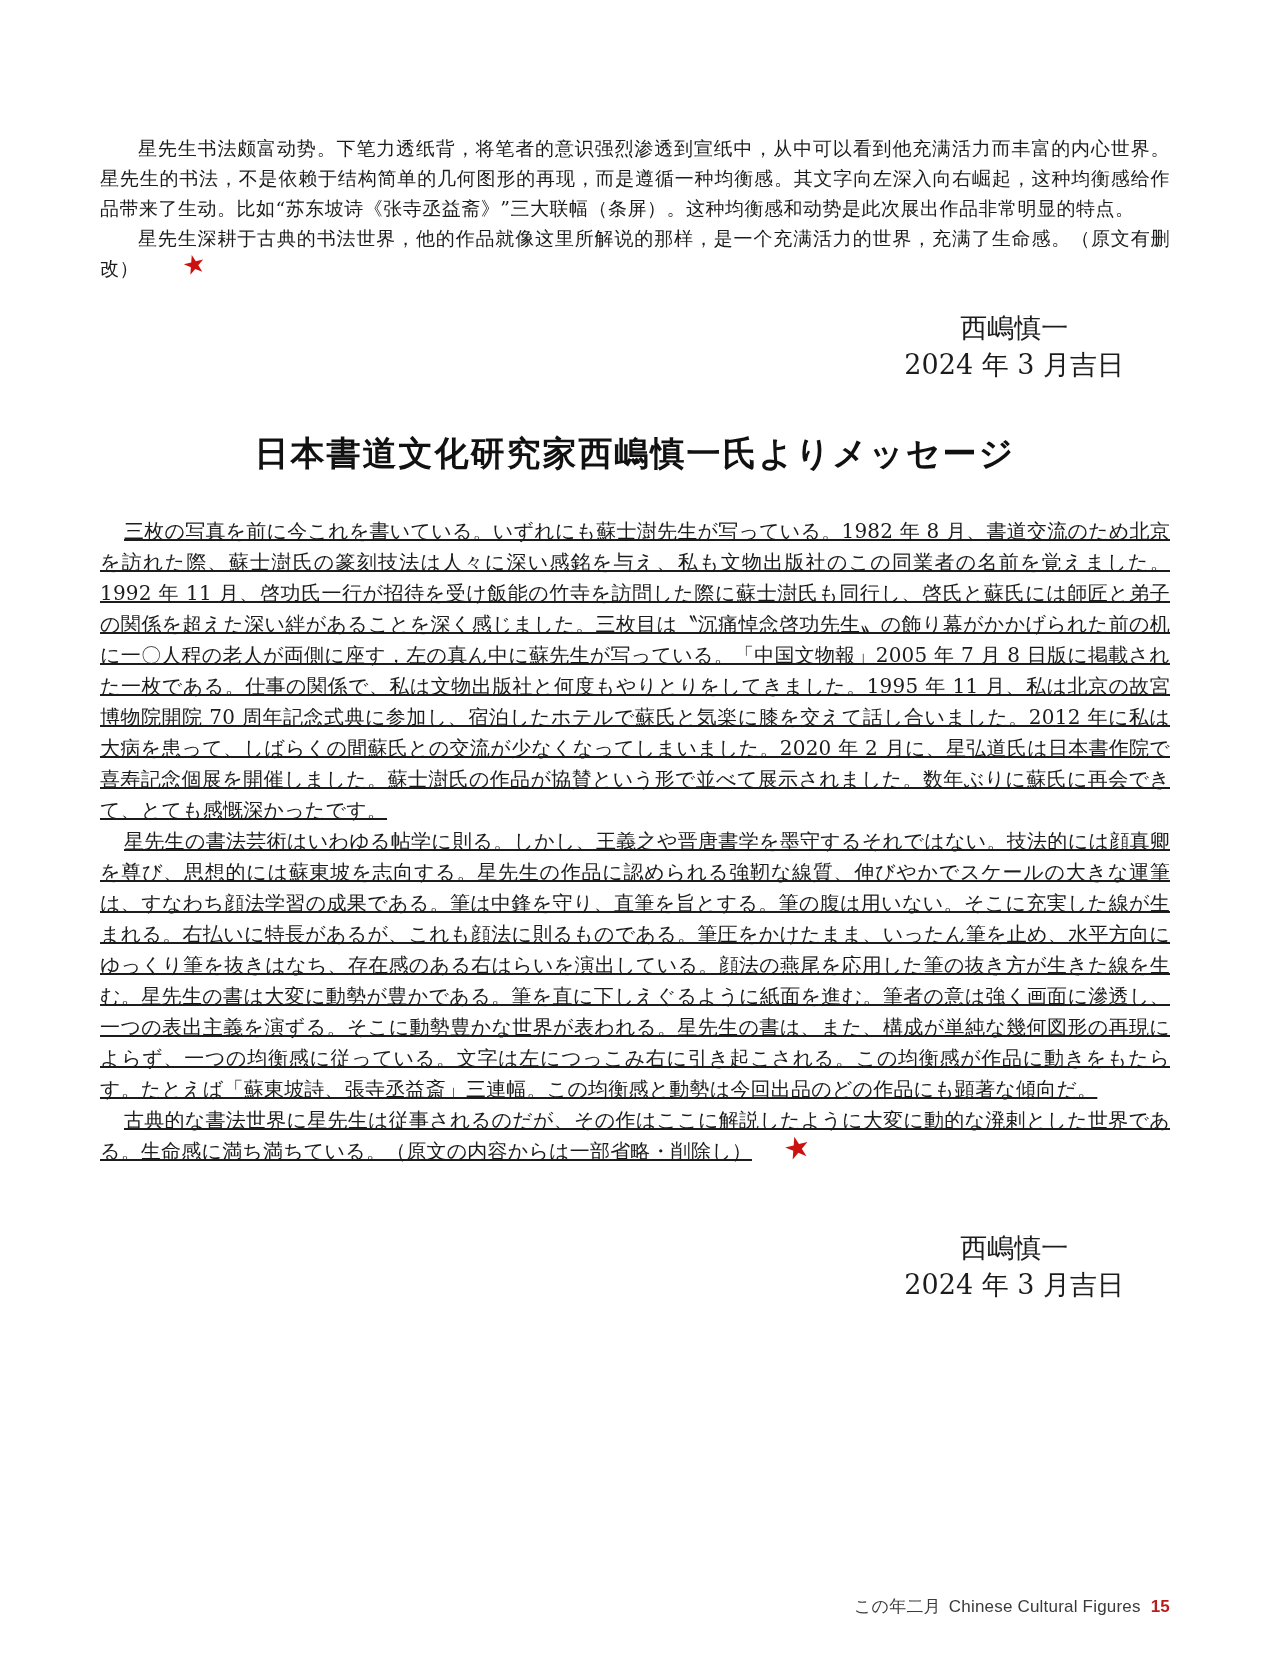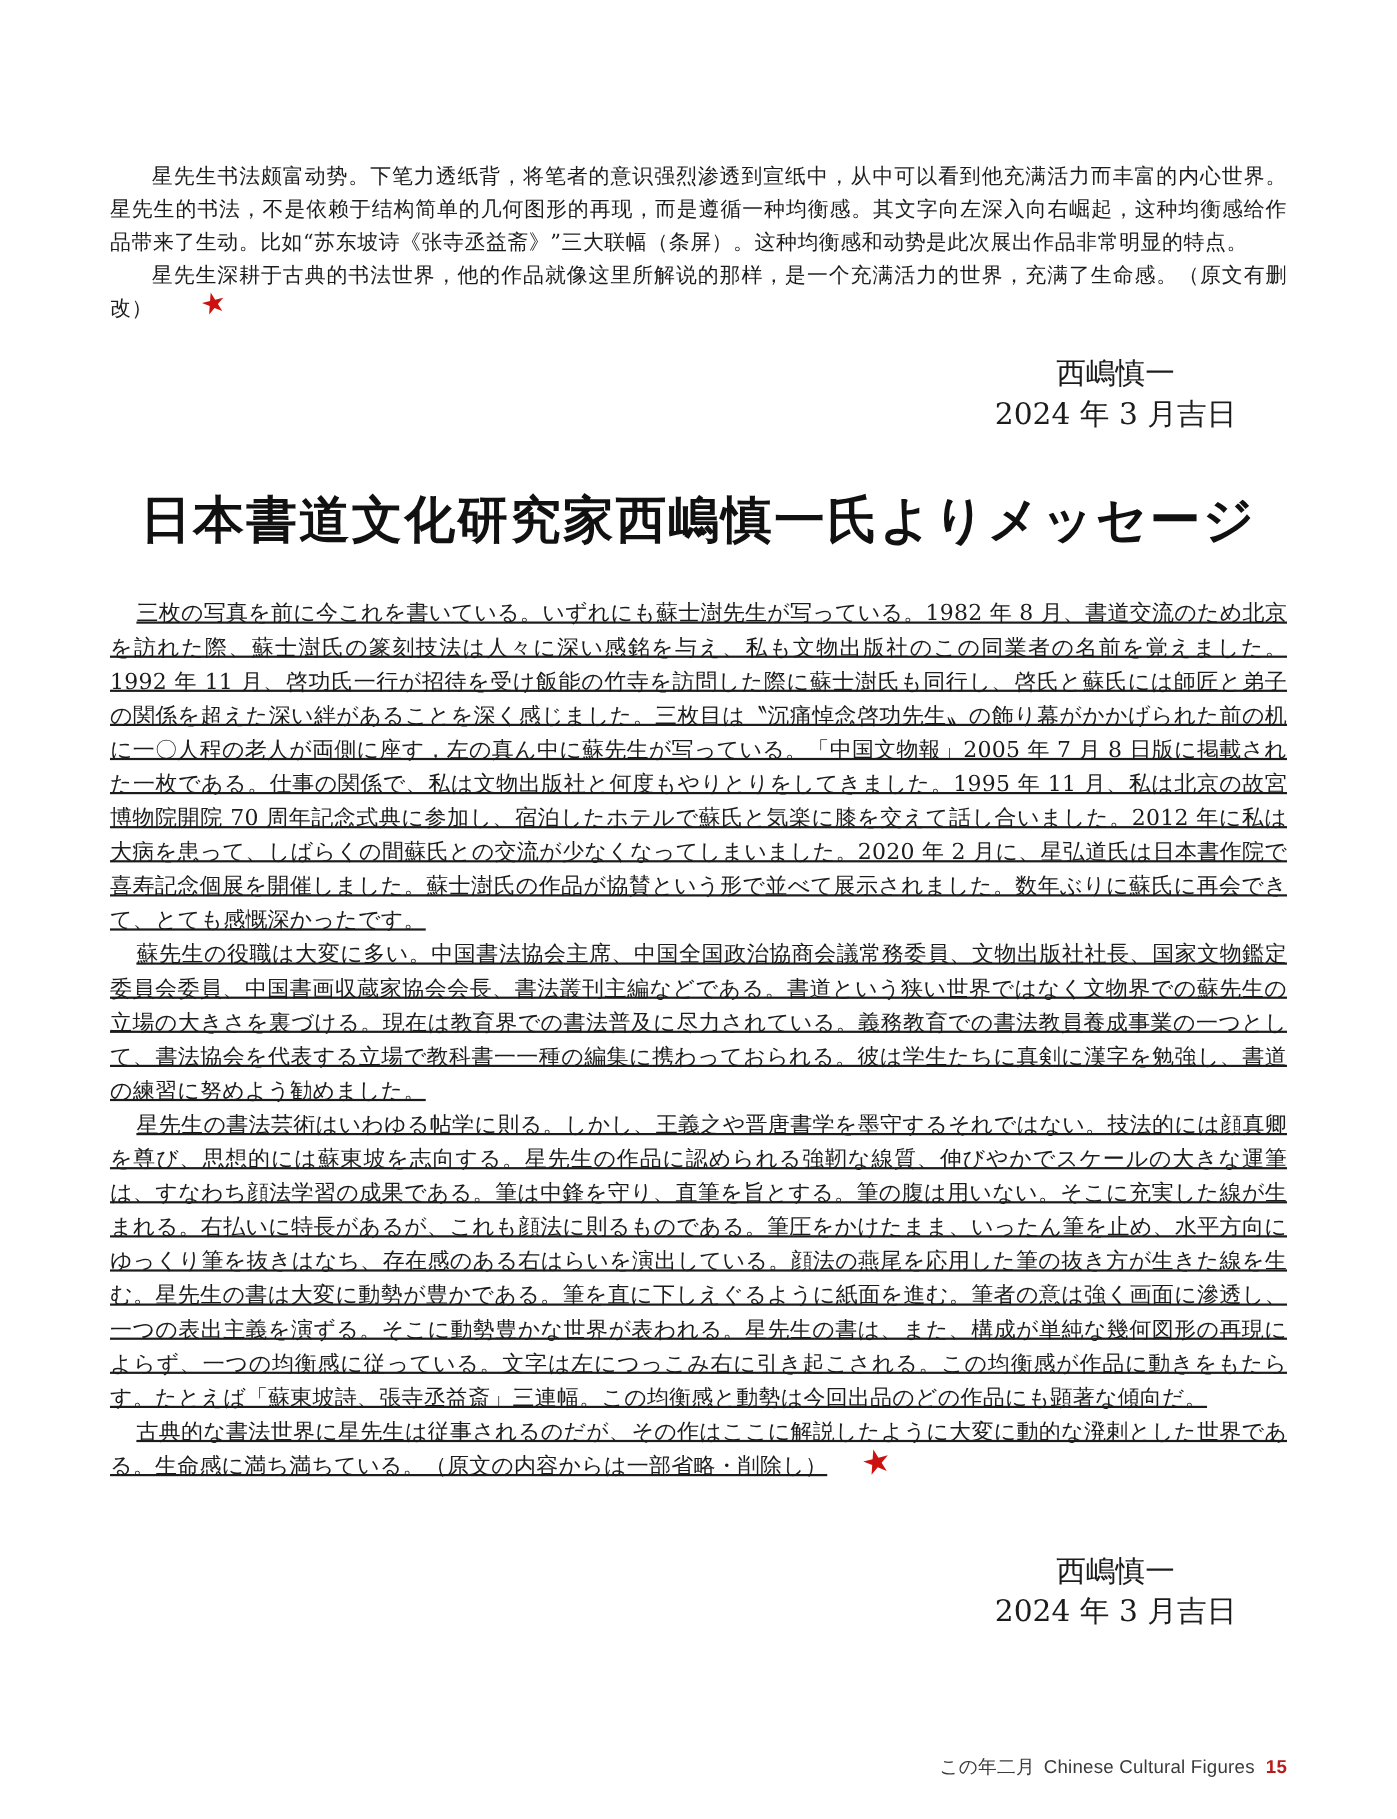--- a/index.html
+++ b/index.html
@@ -6,21 +6,21 @@
   .page {
     position: relative;
     width: 1270px;
     height: 1654px;
     margin: 0 auto;
     background: #ffffff;
     font-family: "DejaVu Serif", serif;
     color: #1c1c1c;
     overflow: hidden;
   }
-  .content { padding: 12px 100px; }
+  .content { padding: 0 100px; }
 
   
   .intro { padding-top: 133px; }
   .cn {
     margin: 0;
     font-size: 19px;
     line-height: 30px;
     text-align: justify;
     text-indent: 2em;
     letter-spacing: 0.5px;
@@ -48,21 +48,21 @@
     font-size: 27px;
     line-height: 37px;
   }
   .sig-top { margin-top: 26px; }
   .sig-bottom { margin-top: 62px; }
 
   
   .title {
     margin: 50px 0 0 0;
     text-align: center;
-    font-size: 46px;
+    font-size: 34px;
     font-weight: bold;
     letter-spacing: 2px;
     line-height: 1.2;
     color: #111;
     white-space: nowrap;
   }
 
   
   .jp-body { margin-top: 42px; }
   .jp {
@@ -101,21 +101,20 @@
       <div class="sig sig-top">
         <div class="sig-name">西嶋慎一</div>
         <div class="sig-date">2024 年 3 月吉日</div>
       </div>
     </section>
 
     <h1 class="title">日本書道文化研究家西嶋慎一氏よりメッセージ</h1>
 
     <section class="jp-body">
       <p class="jp"><span>三枚の写真を前に今これを書いている。いずれにも蘇士澍先生が写っている。1982 年 8 月、書道交流のため北京を訪れた際、蘇士澍氏の篆刻技法は人々に深い感銘を与え、私も文物出版社のこの同業者の名前を覚えました。1992 年 11 月、啓功氏一行が招待を受け飯能の竹寺を訪問した際に蘇士澍氏も同行し、啓氏と蘇氏には師匠と弟子の関係を超えた深い絆があることを深く感じました。三枚目は〝沉痛悼念啓功先生〟の飾り幕がかかげられた前の机に一〇人程の老人が両側に座す，左の真ん中に蘇先生が写っている。「中国文物報」2005 年 7 月 8 日版に掲載された一枚である。仕事の関係で、私は文物出版社と何度もやりとりをしてきました。1995 年 11 月、私は北京の故宮博物院開院 70 周年記念式典に参加し、宿泊したホテルで蘇氏と気楽に膝を交えて話し合いました。2012 年に私は大病を患って、しばらくの間蘇氏との交流が少なくなってしまいました。2020 年 2 月に、星弘道氏は日本書作院で喜寿記念個展を開催しました。蘇士澍氏の作品が協賛という形で並べて展示されました。数年ぶりに蘇氏に再会できて、とても感慨深かったです。</span></p>
-      <p class="jp"><span>蘇先生の役職は大変に多い。中国書法協会主席、中国全国政治協商会議常務委員、文物出版社社長、国家文物鑑定委員会委員、中国書画収蔵家協会会長、書法叢刊主編などである。書道という狭い世界ではなく文物界での蘇先生の立場の大きさを裏づける。現在は教育界での書法普及に尽力されている。義務教育での書法教員養成事業の一つとして、書法協会を代表する立場で教科書一一種の編集に携わっておられる。彼は学生たちに真剣に漢字を勉強し、書道の練習に努めよう勧めました。</span></p>
       <p class="jp"><span>星先生の書法芸術はいわゆる帖学に則る。しかし、王義之や晋唐書学を墨守するそれではない。技法的には顔真卿を尊び、思想的には蘇東坡を志向する。星先生の作品に認められる強靭な線質、伸びやかでスケールの大きな運筆は、すなわち顔法学習の成果である。筆は中鋒を守り、直筆を旨とする。筆の腹は用いない。そこに充実した線が生まれる。右払いに特長があるが、これも顔法に則るものである。筆圧をかけたまま、いったん筆を止め、水平方向にゆっくり筆を抜きはなち、存在感のある右はらいを演出している。顔法の燕尾を応用した筆の抜き方が生きた線を生む。星先生の書は大変に動勢が豊かである。筆を直に下しえぐるように紙面を進む。筆者の意は強く画面に滲透し、一つの表出主義を演ずる。そこに動勢豊かな世界が表われる。星先生の書は、また、構成が単純な幾何図形の再現によらず、一つの均衡感に従っている。文字は左につっこみ右に引き起こされる。この均衡感が作品に動きをもたらす。たとえば「蘇東坡詩、張寺丞益斎」三連幅。この均衡感と動勢は今回出品のどの作品にも顕著な傾向だ。</span></p>
       <p class="jp"><span>古典的な書法世界に星先生は従事されるのだが、その作はここに解説したように大変に動的な溌剌とした世界である。生命感に満ち満ちている。（原文の内容からは一部省略・削除し）</span><span class="star big">★</span></p>
 
       <div class="sig sig-bottom">
         <div class="sig-name">西嶋慎一</div>
         <div class="sig-date">2024 年 3 月吉日</div>
       </div>
     </section>
   </div>
 

